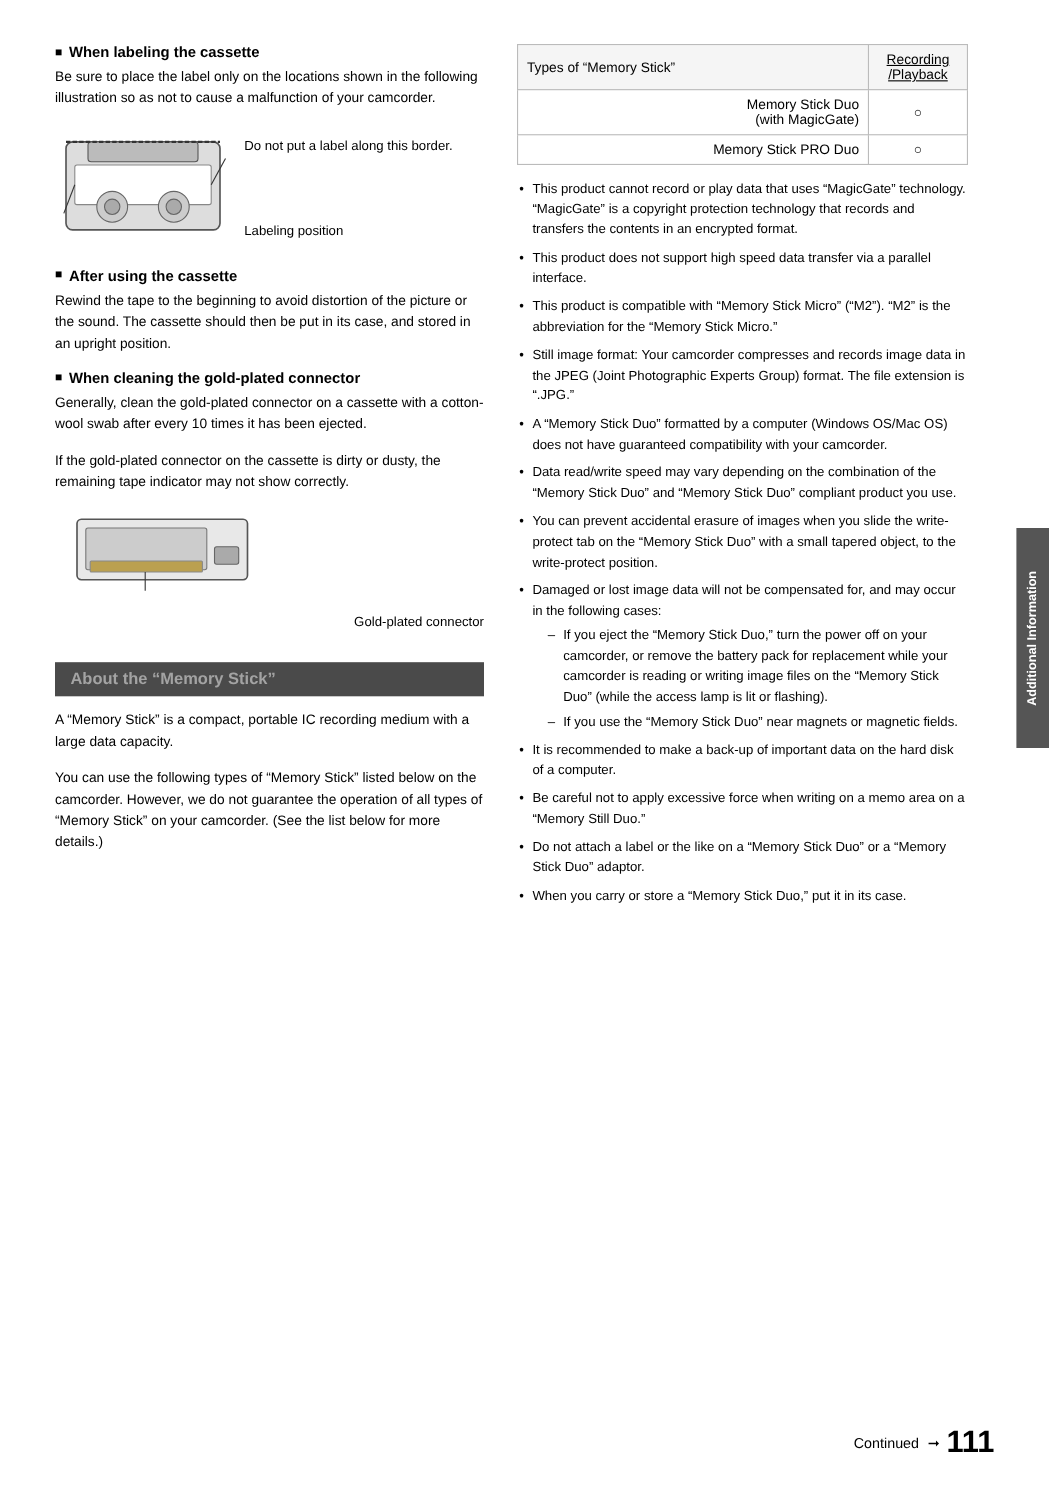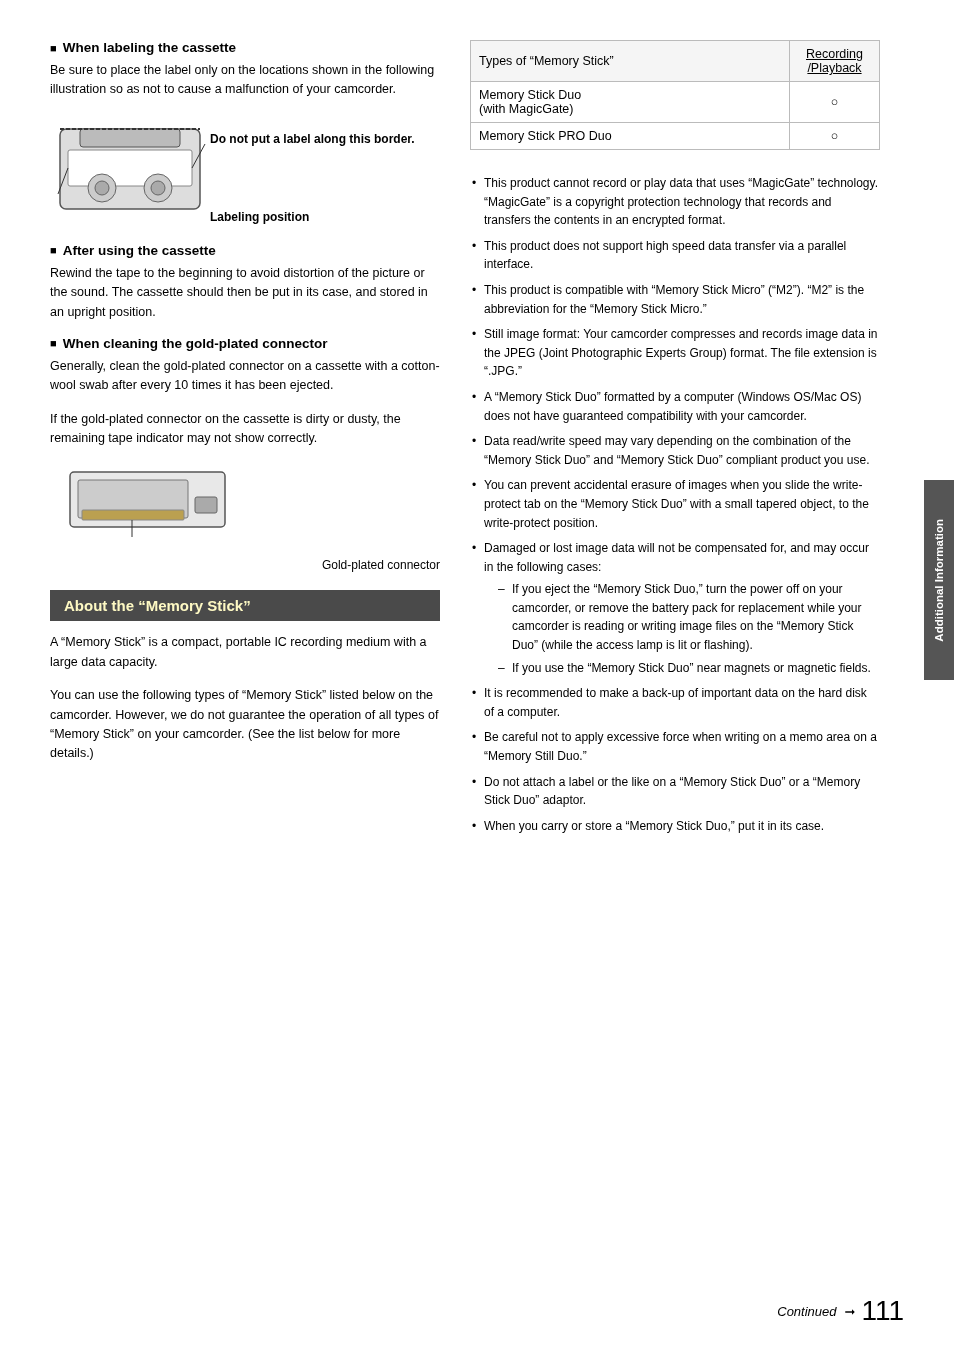--- a/index.html
+++ b/index.html
@@ -40,62 +40,63 @@
       font-size: 11px;
     }
     .section-text {
       font-size: 12.5px;
       line-height: 1.55;
       margin-bottom: 14px;
     }
     .cassette-diagram {
       margin: 12px 0 16px 0;
       display: flex;
-      align-items: flex-end;
-      font-weight: bold;
+      align-items: center;
+      gap: 12px;
     }
     .cassette-svg-wrap {
       flex-shrink: 0;
     }
     .cassette-labels {
       font-size: 12px;
       line-height: 1.6;
       display: flex;
       flex-direction: column;
       justify-content: space-between;
       height: 100px;
       padding-top: 4px;
     }
     .about-section-heading {
       background: #4a4a4a;
-      color: #fef9c3;
+      color: #a3a3a3;
       font-weight: bold;
       font-size: 15px;
       padding: 7px 14px;
-      margin-top: 18px;
+      margin-top: 30px;
       margin-bottom: 12px;
     }
     .table-wrap {
       border-collapse: collapse;
       width: 100%;
-      margin-bottom: 24px;
+      margin-bottom: 12px;
       font-size: 12.5px;
     }
     .table-wrap th {
       border: 1px solid #bbb;
       padding: 6px 8px;
       font-weight: normal;
       text-align: left;
       background: #f5f5f5;
       vertical-align: middle;
     }
     .table-wrap td {
       border: 1px solid #bbb;
       padding: 6px 8px;
       vertical-align: middle;
+      text-align: right;
     }
     .table-wrap td.center {
       text-align: center;
     }
     .bullet-list {
       padding-left: 0;
       list-style: none;
       font-size: 12px;
       line-height: 1.55;
     }
@@ -147,30 +148,29 @@
       position: absolute;
       bottom: 30px;
       left: 50px;
       right: 50px;
       display: flex;
       justify-content: flex-end;
       align-items: center;
       font-size: 13px;
     }
     .footer-row .continued {
-      font-style: italic;
       margin-right: 8px;
     }
     .footer-row .arrow {
       font-size: 13px;
       margin-right: 6px;
     }
     .footer-row .page-num {
       font-size: 28px;
-      font-weight: normal;
+      font-weight: bold;
     }
     .gold-diagram {
       margin: 12px 0 8px 10px;
     }
     .gold-label {
       font-size: 12px;
       margin-left: 10px;
       margin-bottom: 12px;
       text-align: right;
     }

